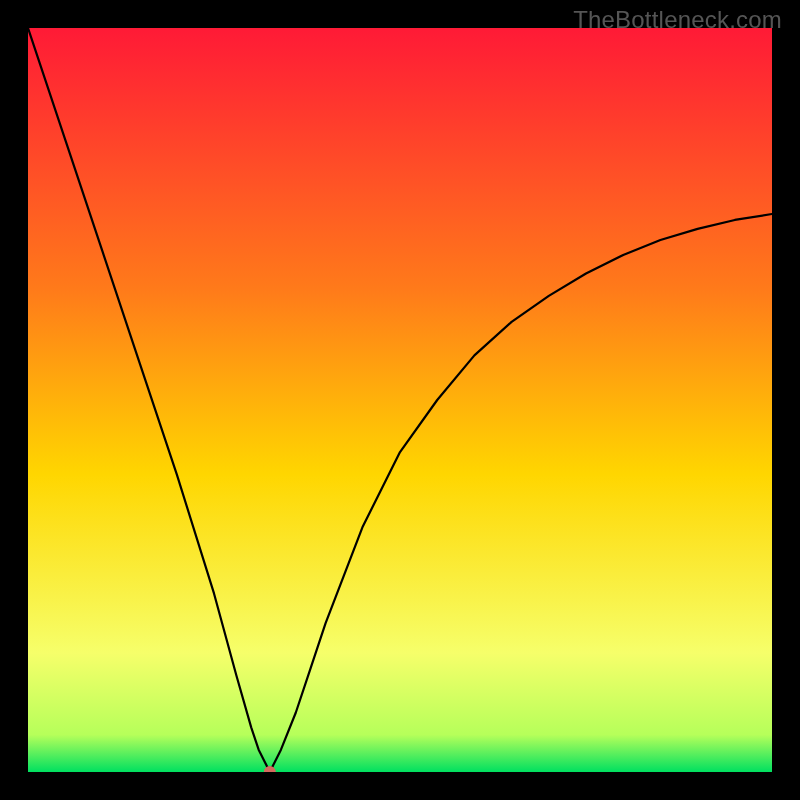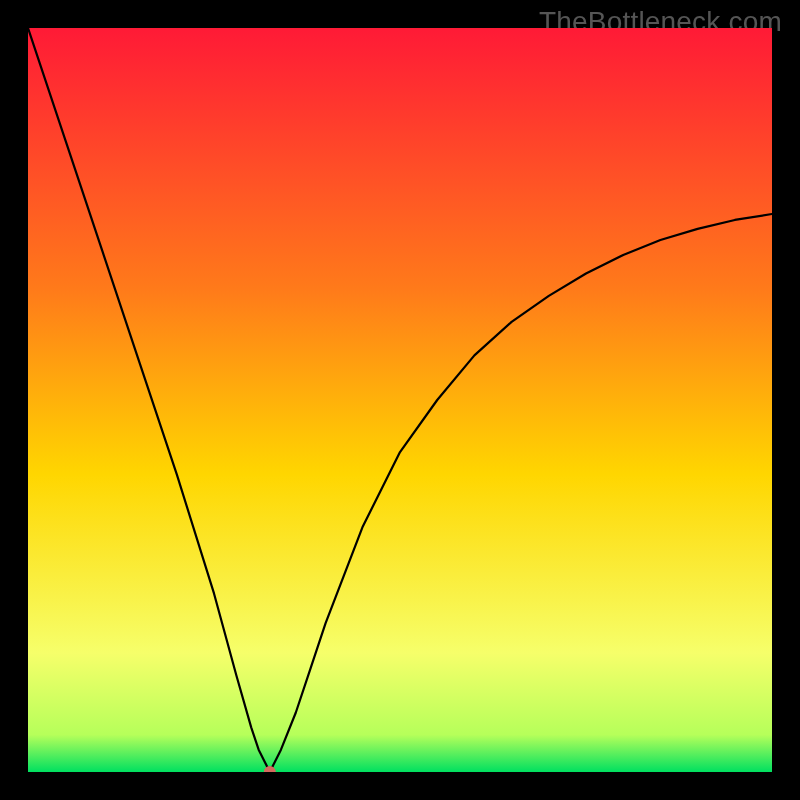--- a/index.html
+++ b/index.html
@@ -15,21 +15,21 @@
     position: relative;
     width: 800px;
     height: 800px;
     background: #000;
   }
   .watermark {
     position: absolute;
     top: 6px;
     right: 18px;
     color: #555555;
-    font-size: 28px;
+    font-size: 24px;
     font-weight: 500;
     letter-spacing: 0.2px;
   }
   .plot {
     position: absolute;
     left: 28px;
     top: 28px;
     width: 744px;
     height: 744px;
   }

